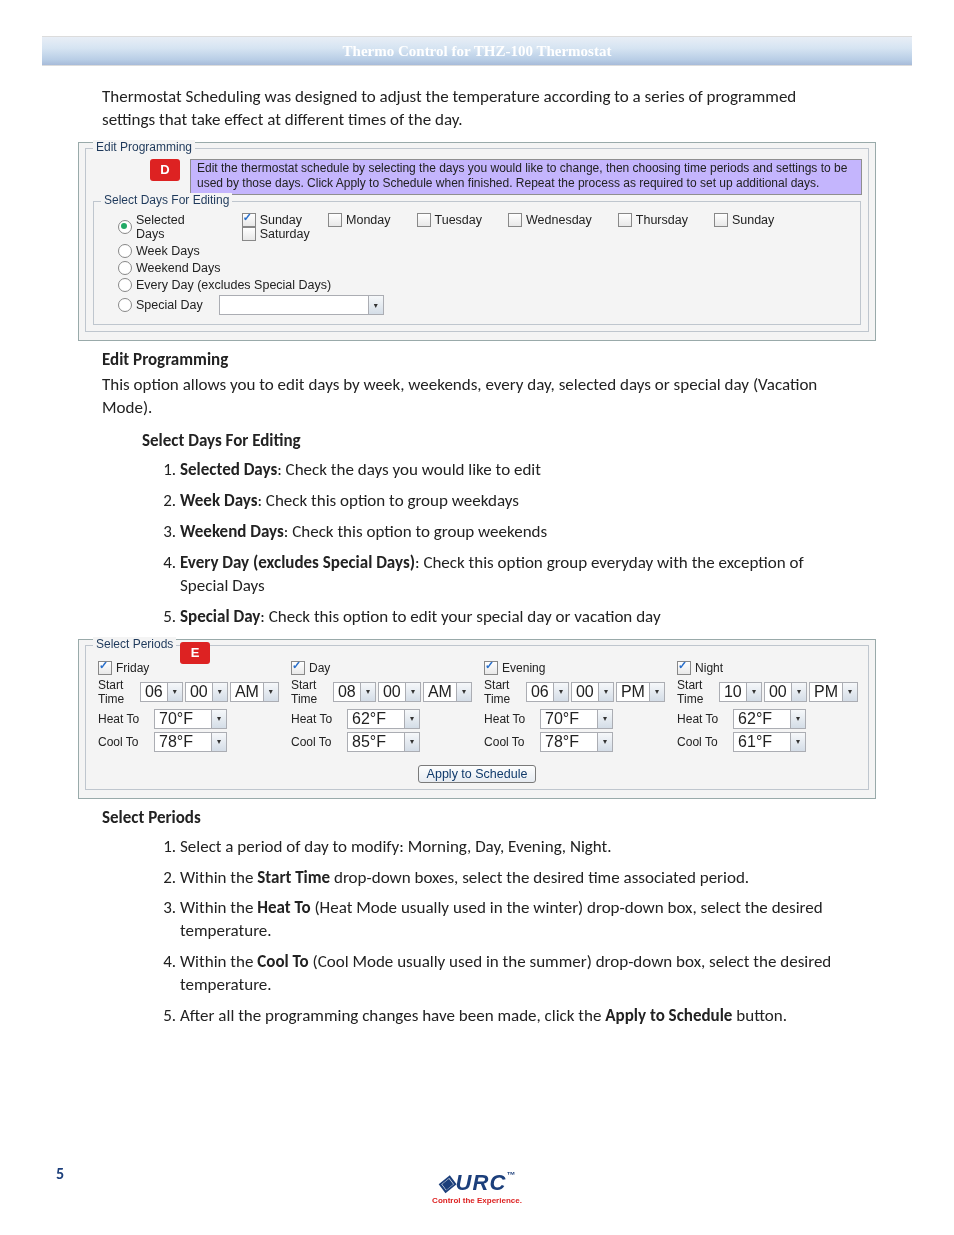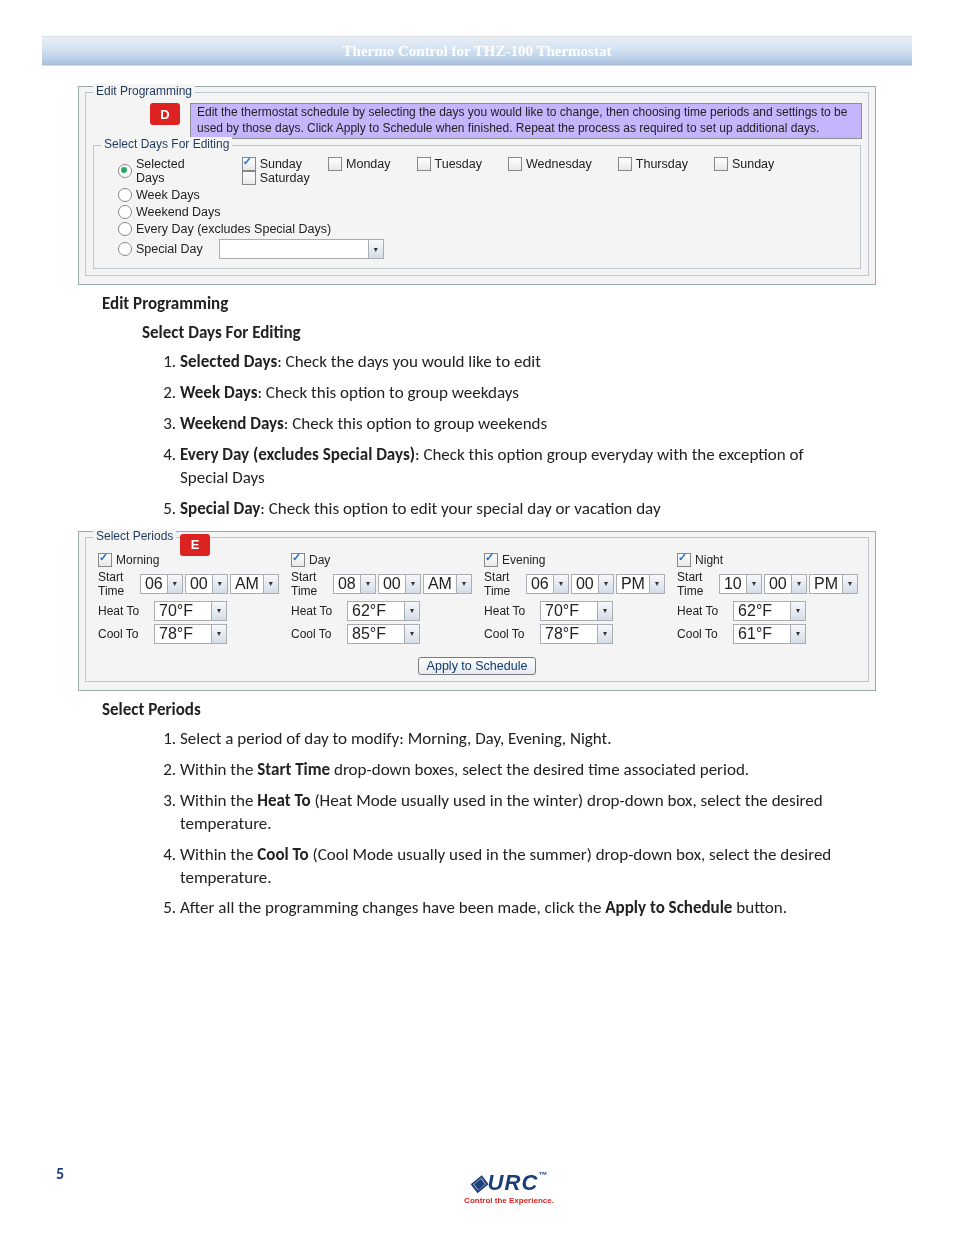--- a/index.html
+++ b/index.html
@@ -198,21 +198,20 @@
     margin:8px 0;
     line-height:1.35;
   }
   .logo {
     position:absolute;
     bottom:30px;
     left:50%;
     transform:translateX(-50%);
     text-align:center;
     font-family:Arial, sans-serif;
-    margin-left:32px;
   }
   .logo-main {
     font-weight:900;
     font-size:22px;
     color:#1c3f7b;
     letter-spacing:1px;
     font-style:italic;
   }
   .logo-sub {
     font-size:8px;
@@ -230,20 +229,21 @@
   .special-row .dd { margin-left:16px; }
   .special-row .dd .dd-val { min-width:140px; }
 </style>
 </head>
 <body>
 
 <div class="page">
   <div class="header-bar">Thermo Control for THZ-100 Thermostat</div>
 
   <div class="content">
+    <p class="body">Thermostat Scheduling was designed to adjust the temperature according to a series of programmed settings that take effect at different times of the day.</p>
 
     <div class="ss">
       <div class="fieldset">
         <div class="legend">Edit Programming</div>
         <div class="tip">
           <span class="badge">D</span>
           <div class="tipbox">Edit the thermostat schedule by selecting the days you would like to change, then choosing time periods and settings to be used by those days.  Click Apply to Schedule when finished.  Repeat the process as required to set up additional days.</div>
         </div>
         <div class="fieldset" style="margin:2px 1px 0 1px;">
           <div class="legend">Select Days For Editing</div>
@@ -299,39 +299,40 @@
             <span class="dd">
               <span class="dd-val"></span>
                 <span class="dd-btn">▾</span>
             </span>
           </div>
         </div>
       </div>
     </div>
 
     <h4 class="sub">Edit Programming</h4>
+    <p class="body" style="margin-top:0">This option allows you to edit days by week, weekends, every day, selected days or special day (Vacation Mode).</p>
 
     <h4 class="sub" style="margin-left:100px">Select Days For Editing</h4>
     <ol class="numlist" style="margin-left:100px" id="select-days-list">
         <li><b>Selected Days</b>: Check the days you would like to edit</li>
         <li><b>Week Days</b>: Check this option to group weekdays</li>
         <li><b>Weekend Days</b>: Check this option to group weekends</li>
         <li><b>Every Day (excludes Special Days)</b>: Check this option group everyday with the exception of Special Days</li>
         <li><b>Special Day</b>: Check this option to edit your special day or vacation day</li>
       </ol>
 
     <div class="ss">
       <div class="fieldset">
         <div class="legend">Select Periods</div>
         <span class="badge" style="position:absolute;top:-4px;left:94px">E</span>
         <div class="periods" id="periods-container">
             <div class="period-col">
               <div class="period-row">
                 <span class="checkbox checked"></span>
-                <span>Morning</span>
+                <span>Friday</span>
               </div>
               <div class="period-row">
                 <span class="plabel">Start Time</span>
                 <span class="dd">
                   <span class="dd-val">06</span>
                   <span class="dd-btn">▾</span>
                 </span>
                 <span class="dd">
                   <span class="dd-val">00</span>
                   <span class="dd-btn">▾</span>

